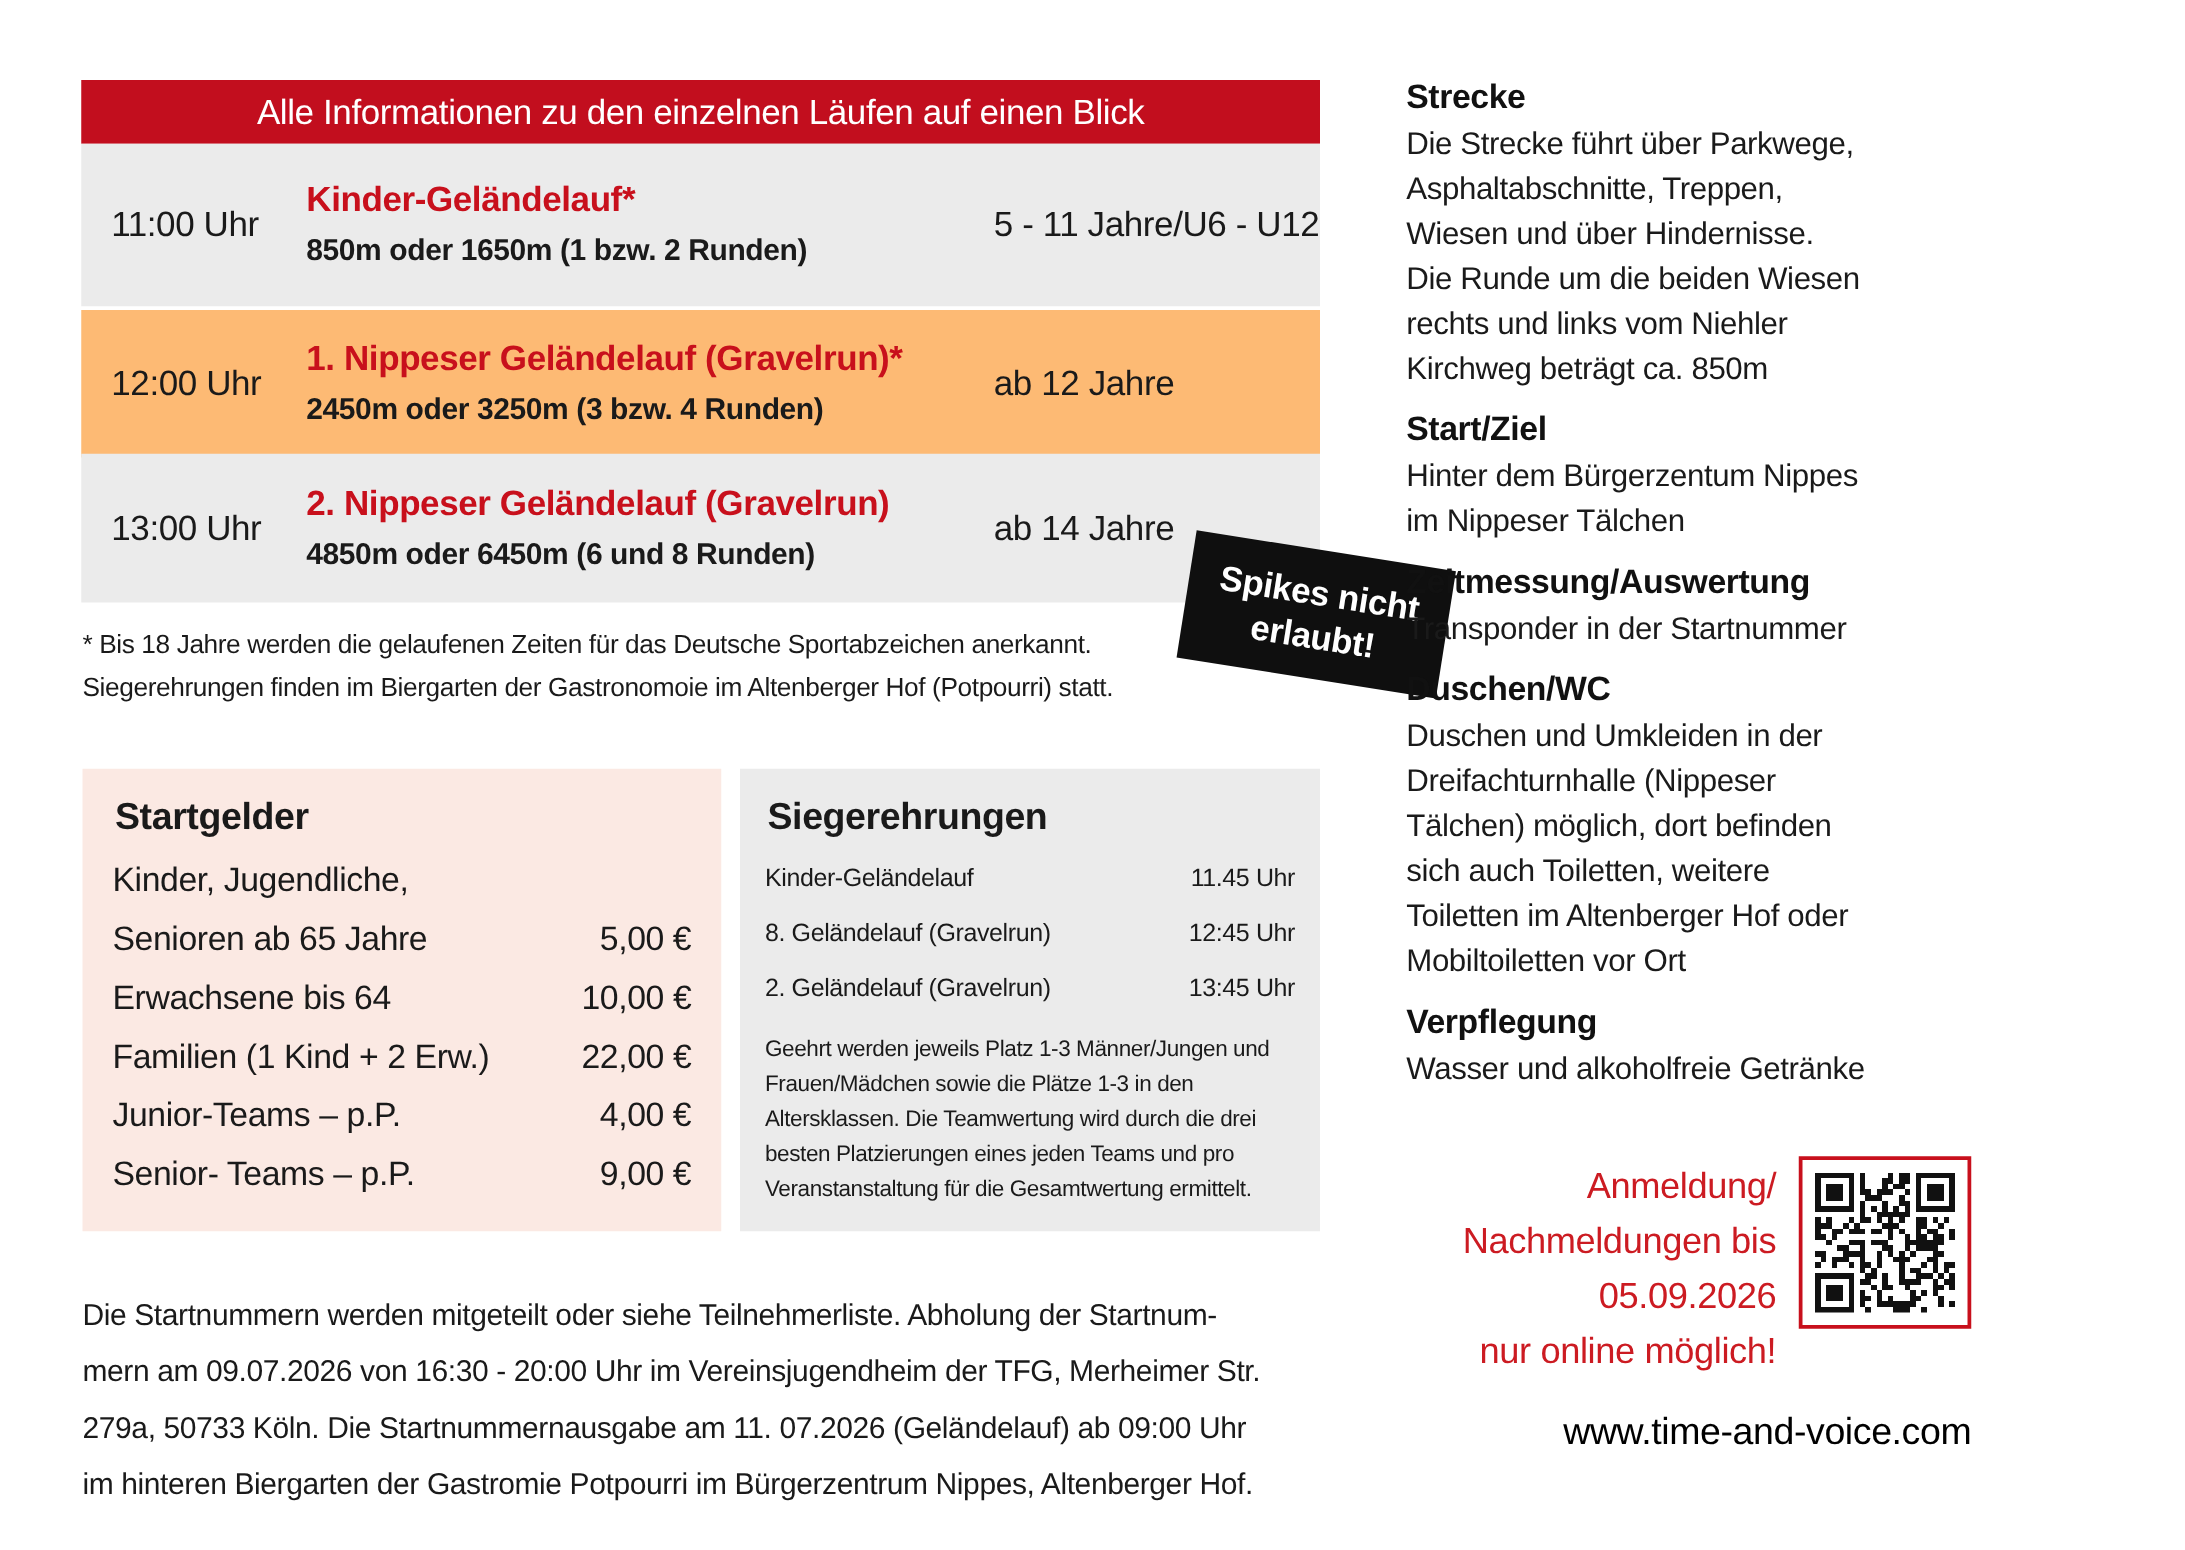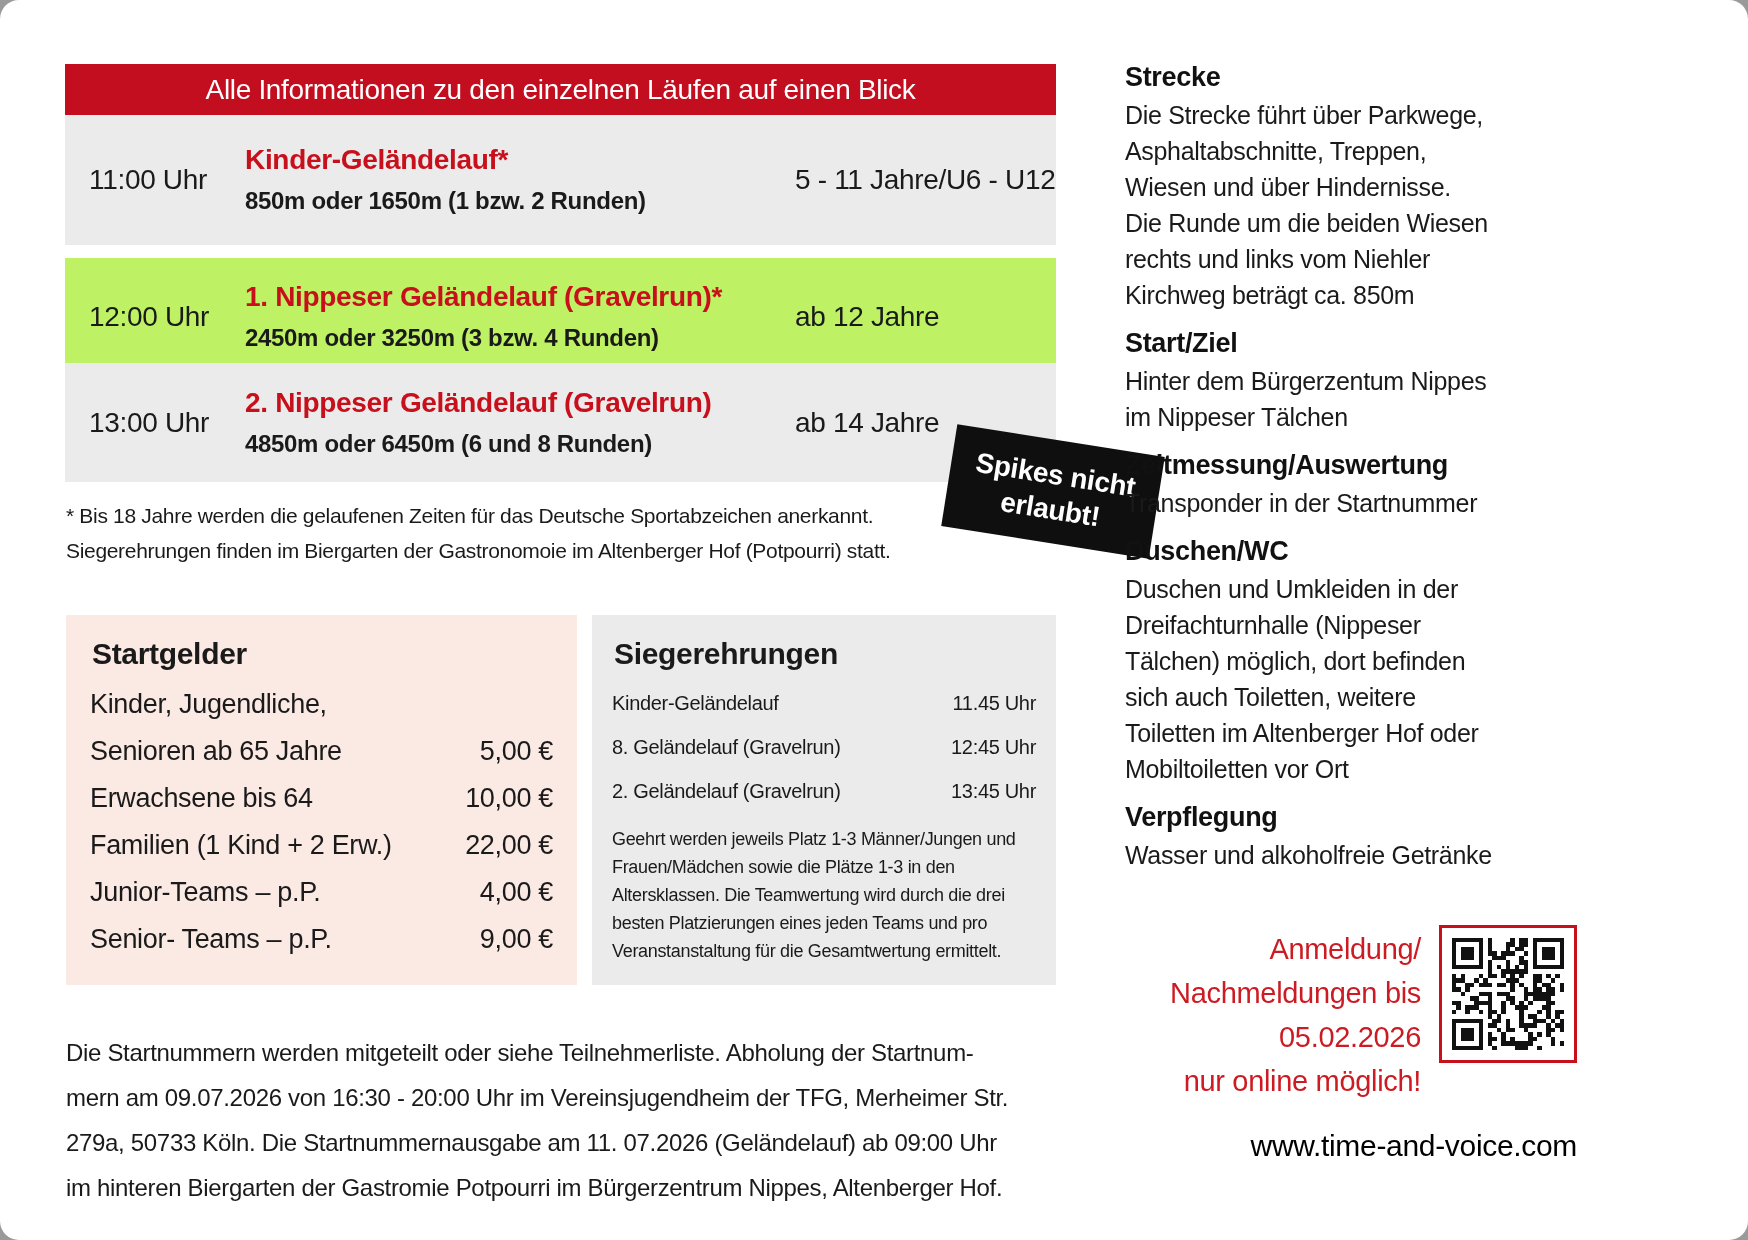--- a/index.html
+++ b/index.html
@@ -1,27 +1,27 @@
 <!DOCTYPE html>
 <html><head>
 <meta charset="utf-8">
 <style>
   html,body{margin:0;padding:0;background:#9a9a9a;}
   #page{position:relative;width:1748px;height:1240px;background:#ffffff;overflow:hidden;
-        font-family:"Liberation Sans",sans-serif;color:#1a1a1a;letter-spacing:-0.02em;border-radius:19px;}
+        font-family:"Liberation Sans",sans-serif;color:#1a1a1a;letter-spacing:-0.02em;}
 
   
   .banner{position:absolute;left:65px;top:64px;width:991px;height:51px;background:#c20e1e;
           color:#fff;font-size:28px;display:flex;align-items:center;justify-content:center;}
 
   
   .srow{position:absolute;left:65px;width:991px;}
   .srow.g{background:#ebebeb;}
   #row1{top:115px;height:130px;}
-  #row2{top:258px;height:118px;background:#bef264;}
+  #row2{top:248px;height:118px;background:#fdba74;}
   #row3{top:363px;height:119px;}
   .stime{position:absolute;left:24px;top:50%;transform:translateY(-50%);font-size:28px;}
   .stitle{position:absolute;left:180px;top:50%;transform:translateY(-50%);}
   .rname{color:#c8101c;font-weight:bold;font-size:28px;line-height:41px;}
   .rdist{font-size:24px;line-height:41px;font-weight:bold;}
   .sage{position:absolute;left:730px;top:50%;transform:translateY(-50%);font-size:28px;}
 
   
   .footnote{position:absolute;left:66px;top:498px;font-size:21px;line-height:35px;white-space:pre-line;}
 
@@ -178,21 +178,21 @@
 Mobiltoiletten vor Ort</p>
     </div>
     <div class="sect">
       <h3>Verpflegung</h3>
       <p>Wasser und alkoholfreie Getränke</p>
     </div>
 
     <div class="reg">
       <div class="regtext">Anmeldung/
 Nachmeldungen bis
-05.02.2026
+05.09.2026
 nur online möglich!</div>
       <div class="qrbox">
         <svg id="qr" viewBox="0 0 25 25" fill="#111">
             <rect x="0" y="0" width="1" height="1"></rect>
             <rect x="1" y="0" width="1" height="1"></rect>
             <rect x="2" y="0" width="1" height="1"></rect>
             <rect x="3" y="0" width="1" height="1"></rect>
             <rect x="4" y="0" width="1" height="1"></rect>
             <rect x="5" y="0" width="1" height="1"></rect>
             <rect x="6" y="0" width="1" height="1"></rect>

